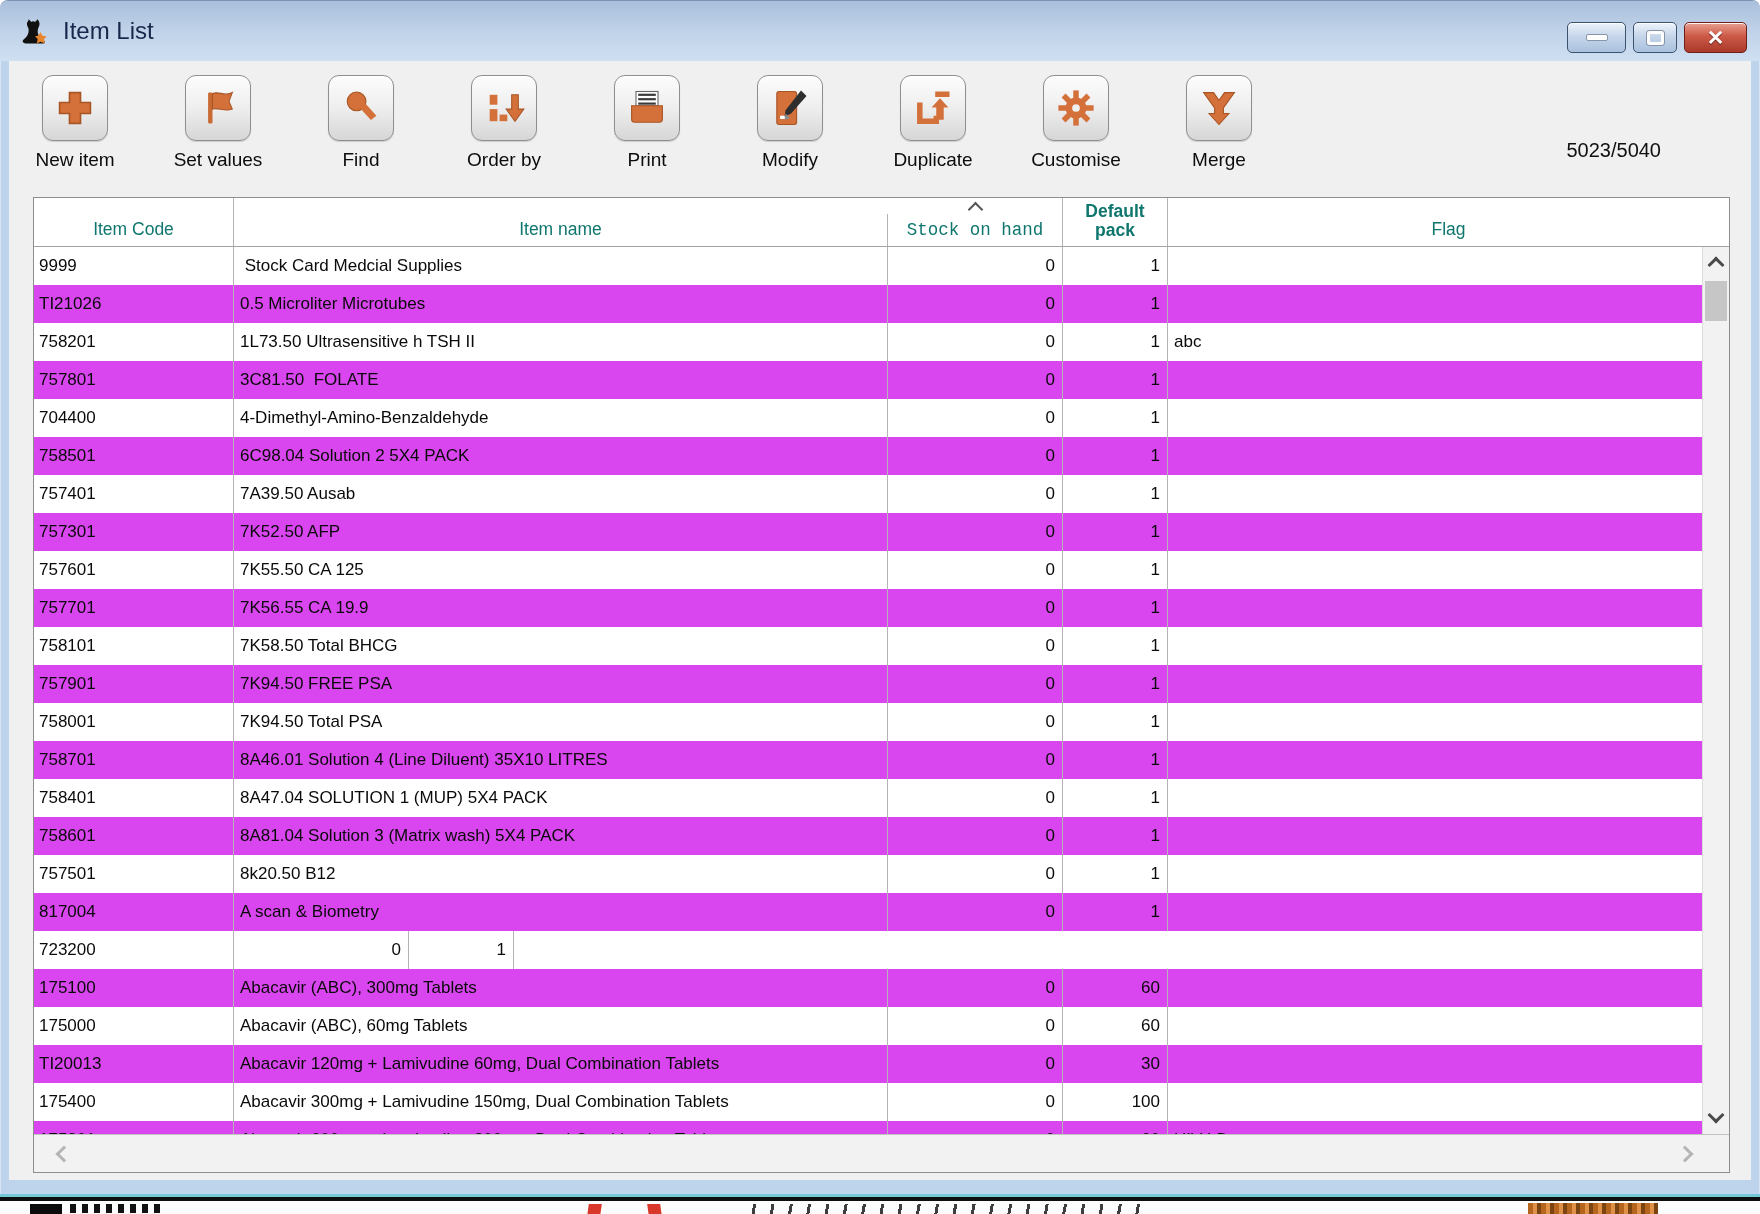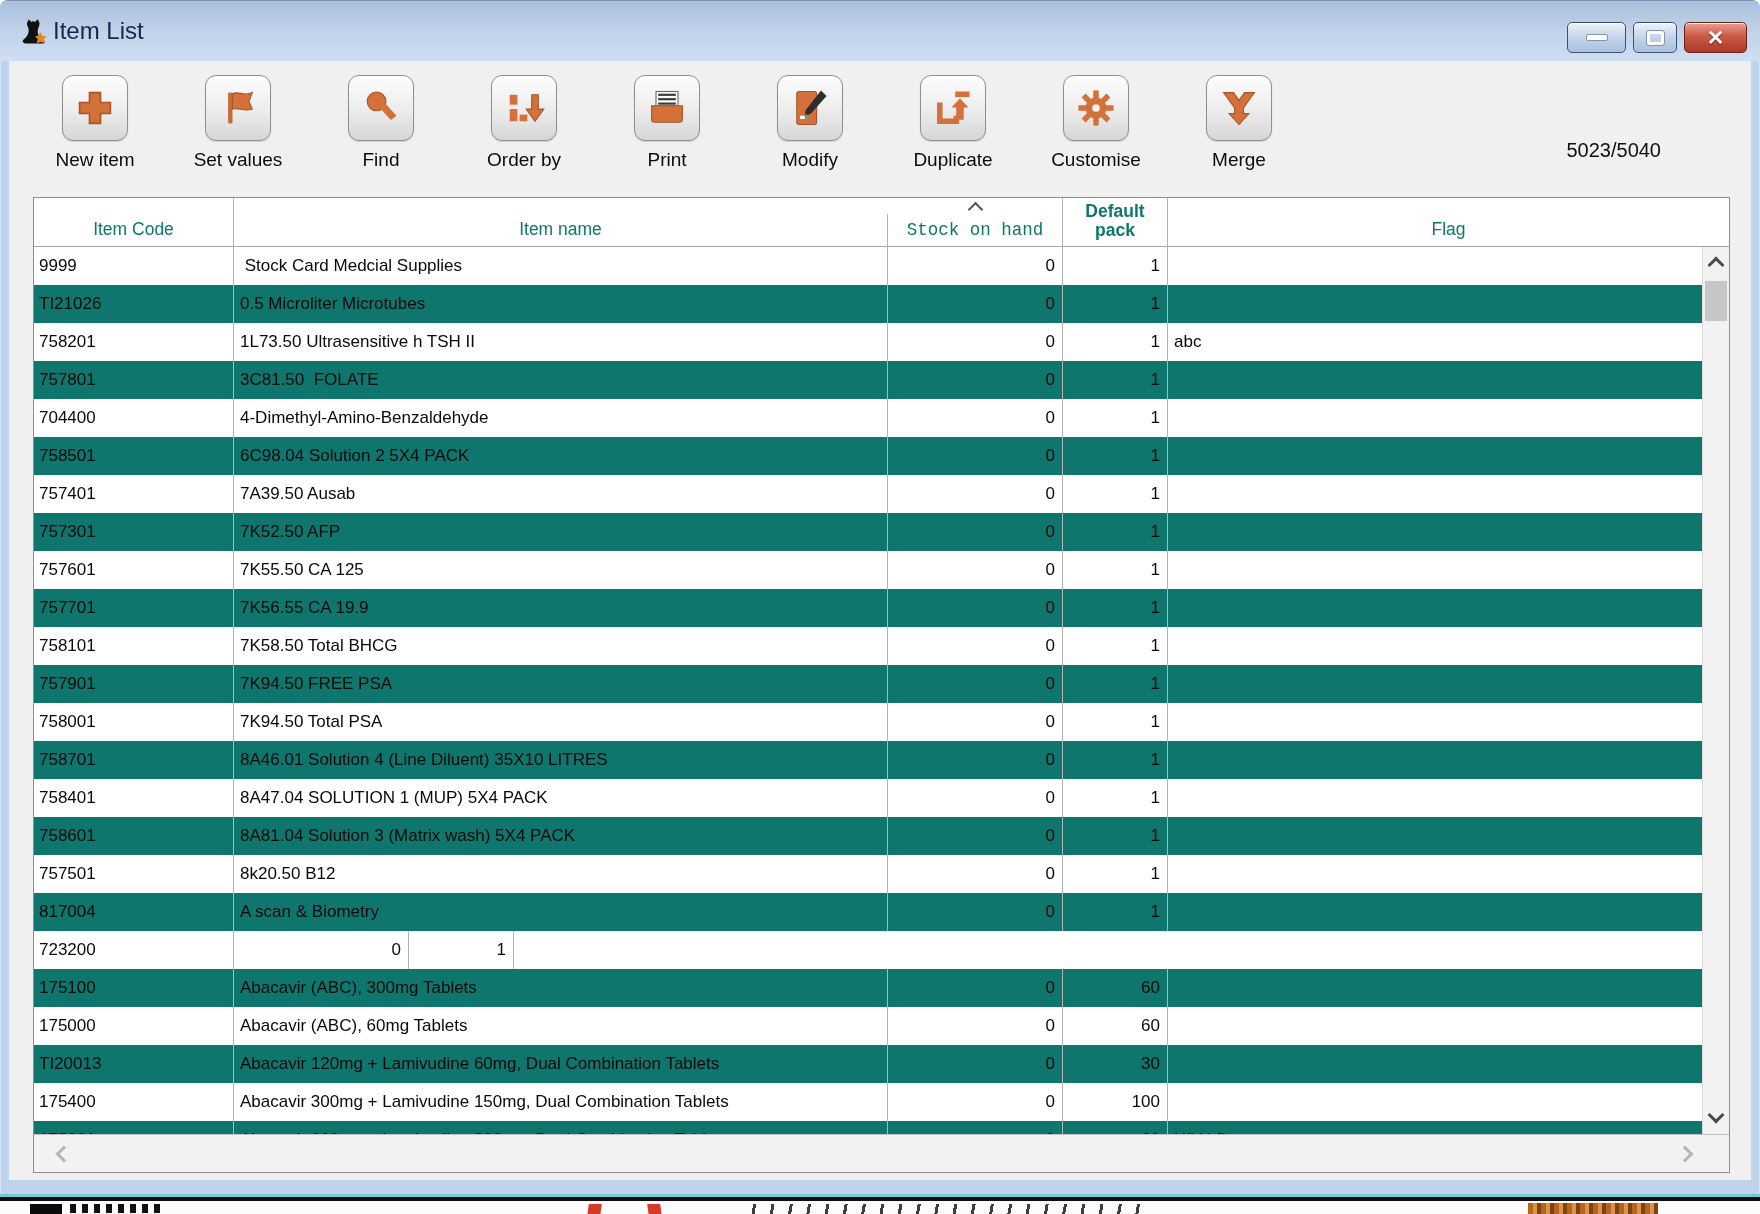--- a/index.html
+++ b/index.html
@@ -7,36 +7,36 @@
   body { font-family:"Liberation Sans", sans-serif; background:#ffffff; position:relative; color:#111; }
 
   
   .window { position:absolute; top:0; left:0; width:1760px; height:1197px;
             background:#bed3ec; border-radius:8px 8px 0 0;
             border-top:1px solid #7a93b4; box-shadow:inset 0 0 0 1px #d7e4f4; }
   .titlebar { position:absolute; top:0; left:0; right:0; height:60px;
               background:linear-gradient(180deg,#a9bfdb 0%,#c2d4ea 55%,#d0dff2 100%);
               border-radius:8px 8px 0 0; display:flex; align-items:center; }
   .app-icon { width:36px; height:36px; margin-left:17px; }
-  .title { font-size:24px; color:#16284a; }
+  .title { margin-left:10px; font-size:24px; color:#16284a; }
   .winbtns { position:absolute; right:13px; top:21px; display:flex; gap:7px; }
   .winbtn { height:31px; border:1px solid #3c536e; border-radius:5px;
             background:linear-gradient(#eef3fa,#c6d6ea 45%,#a9c1de);
             box-shadow:inset 0 1px 0 rgba(255,255,255,.9);
             display:flex; align-items:center; justify-content:center; cursor:default; }
   .winbtn.min { width:59px; } .winbtn.max { width:44px; } .winbtn.cls { width:63px; }
   .winbtn.cls { background:linear-gradient(#e9a091,#cd5947 45%,#aa3a2c); border-color:#6e2018; }
   .glyph-min { width:22px; height:7px; background:#fdfdfd; border:1px solid #8795a8; border-radius:2px; }
   .glyph-max { width:17px; height:14px; border:3px solid #fdfdfd; outline:1px solid #8795a8; border-radius:2px; }
   .glyph-cls { color:#fff; font-size:21px; font-weight:bold; text-shadow:0 1px 1px #5e1710; line-height:1; }
 
   .content { position:absolute; top:60px; left:9px; right:9px; bottom:17px; background:#f0f0f0; }
 
   
-  .toolbar { position:absolute; top:14px; left:34px; display:flex;align-items:flex-end; }
+  .toolbar { position:absolute; top:14px; left:14px; display:flex;align-items:flex-end; }
   .tb-item { width:104px; margin-right:39px; display:flex; flex-direction:column; align-items:center; }
   .tb-btn { width:66px; height:66px; border-radius:11px; border:1px solid #8f8f8f;
             background:linear-gradient(180deg,#fdfdfd 0%,#ececec 55%,#d6d6d6 100%);
             box-shadow:inset 0 1px 0 #fff, 0 1px 1px rgba(0,0,0,.15);
             display:flex; align-items:center; justify-content:center; cursor:pointer; }
   .tb-icon svg { width:44px; height:44px; display:block; }
   .tb-label { margin-top:8px; font-size:19px; color:#0c0c0c; white-space:nowrap; }
   .count { position:absolute; top:78px; right:90px; font-size:20px; color:#101010; }
 
   
@@ -46,21 +46,21 @@
   .th { display:flex; flex-direction:column; align-items:center; justify-content:flex-end;
         padding-bottom:6px; font-size:17.5px; color:#0f766e; border-right:1px solid #b3b3b3; cursor:pointer; }
   .th:last-child { border-right:none; }
   .th .two-line { text-align:center; line-height:1.1; }
   .w-code  { width:200px; } .w-name { width:654px;margin-top:16px; } .w-stock { width:175px;font-family:Liberation Mono, monospace; } .w-pack { width:105px;font-weight:bold; }
   .th.w-flag { flex:1; }
   .sort-caret { width:11px; height:11px; border-top:2px solid #555; border-left:2px solid #555;
                 transform:rotate(45deg); margin-bottom:5px; }
   .tbody { position:relative; height:888px; overflow:hidden; margin-right:27px; }
   .trow { display:flex; height:38px; background:#fff; cursor:default; }
-  .trow.alt { background:#0f766e; }
+  .trow.alt { background:#d946ef; }
   .c { font-size:17px; color:#0a0a0a; display:flex; align-items:center; overflow:hidden;
        border-right:1px solid #b3b3b3; white-space:pre; }
   .c.code { width:200px; padding-left:5px; }
   .c.name { width:654px; padding-left:6px; }
   .c.stock{ width:175px; justify-content:flex-end; padding-right:7px; }
   .c.pack { width:105px; justify-content:flex-end; padding-right:7px; }
   .c.flag { flex:1; padding-left:6px; border-right:none; }
 
   
   .vscroll { position:absolute; top:49px; right:0; width:27px; height:888px;

